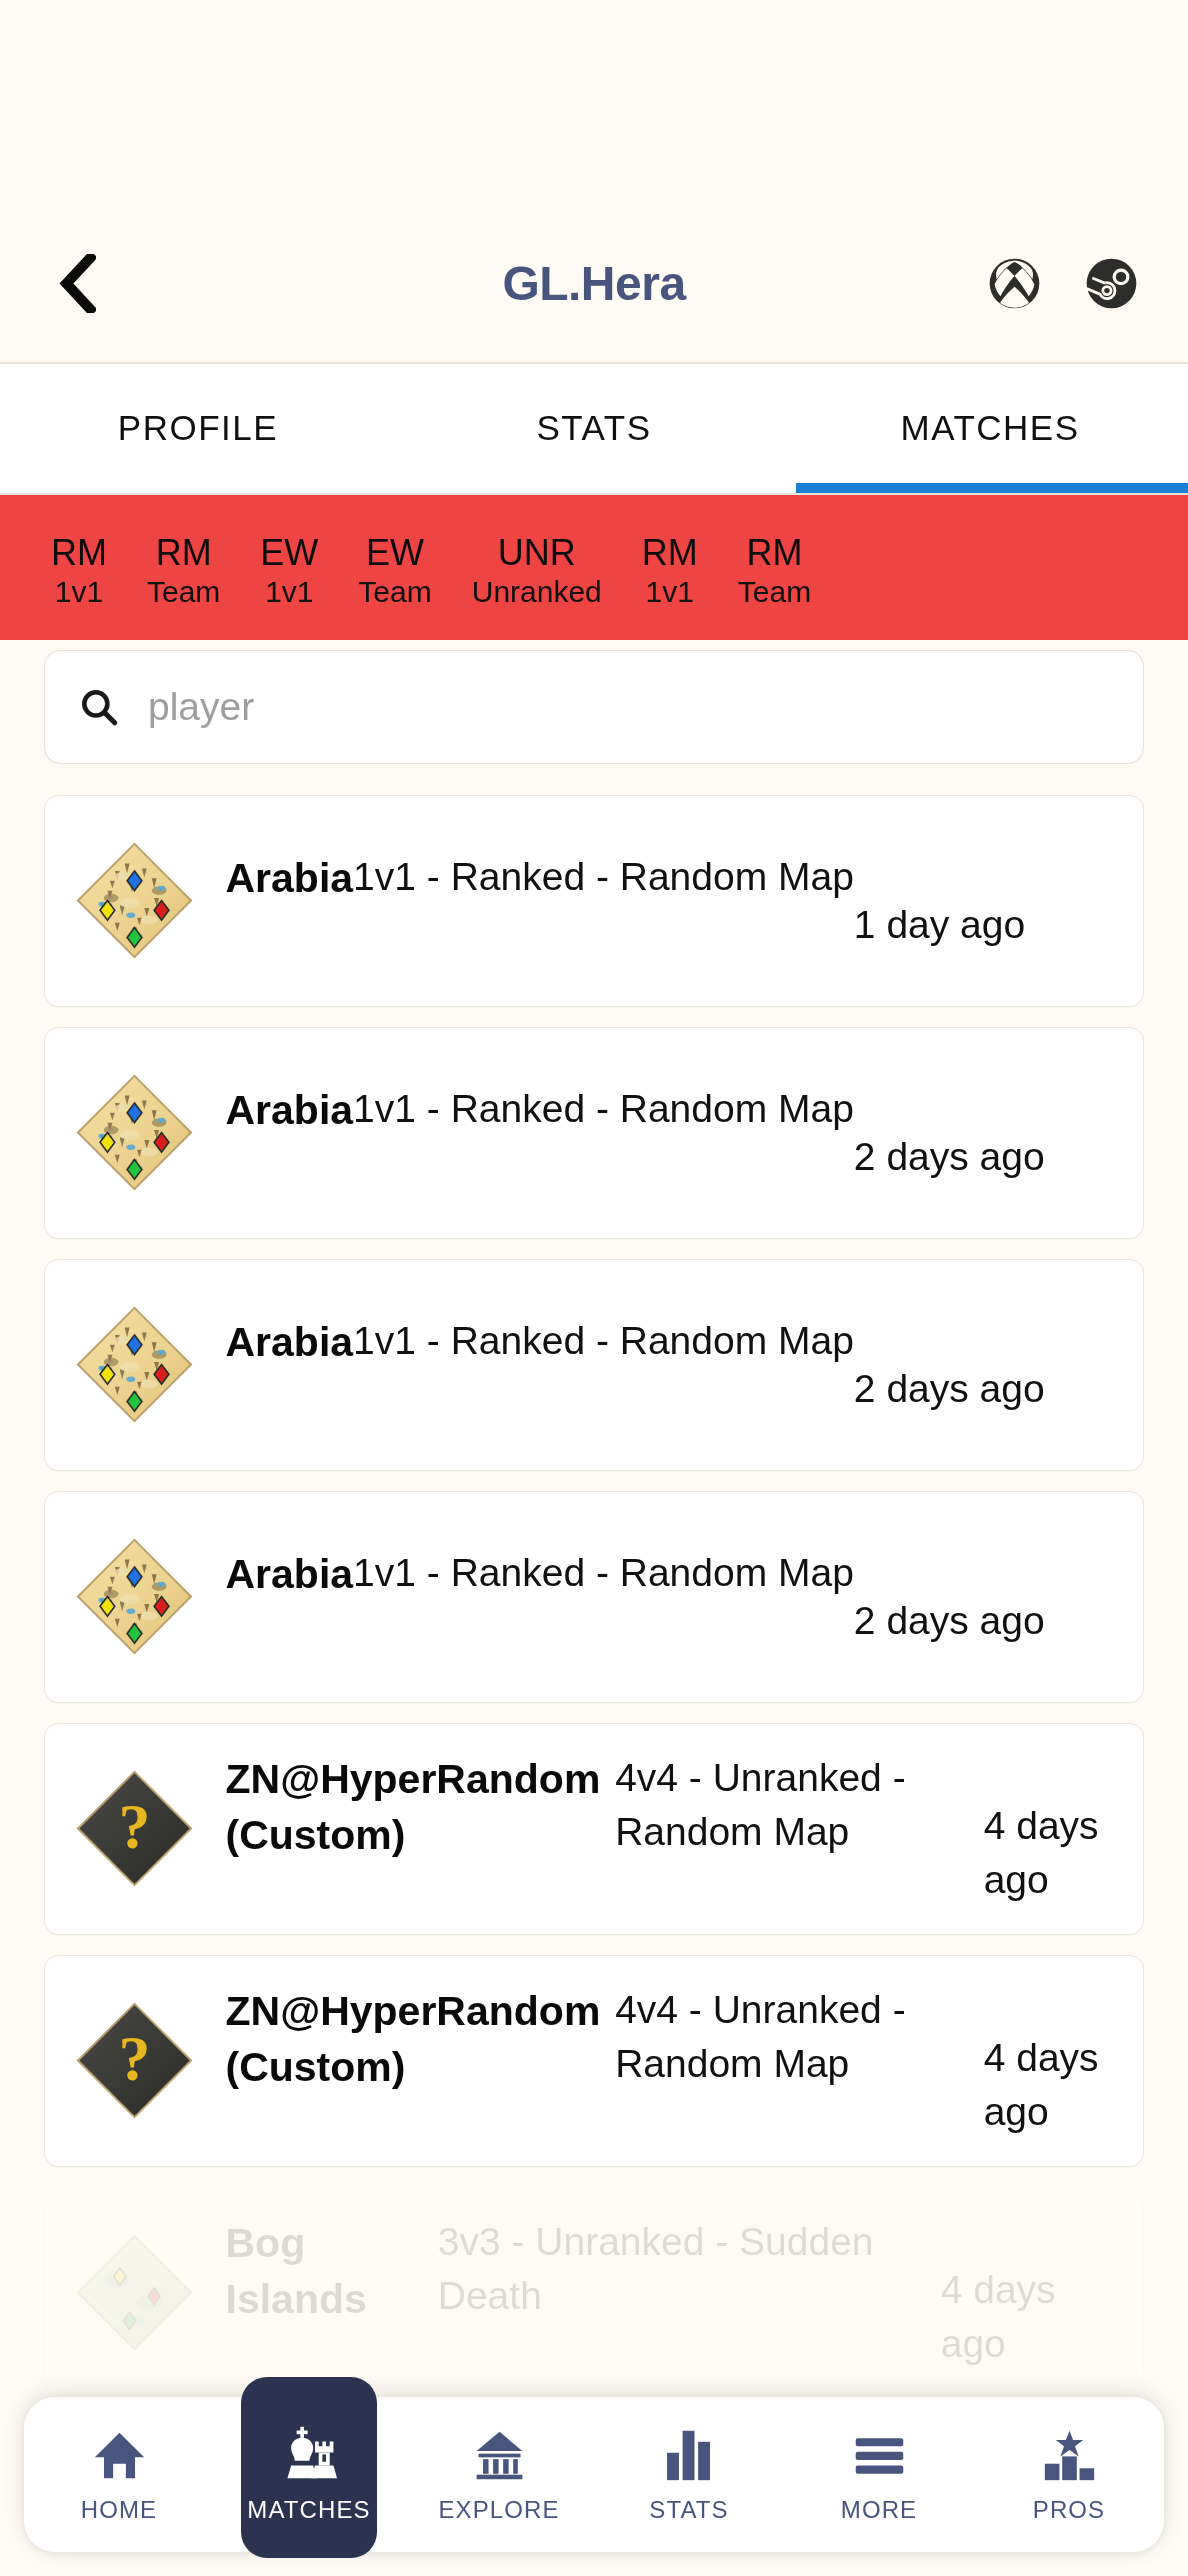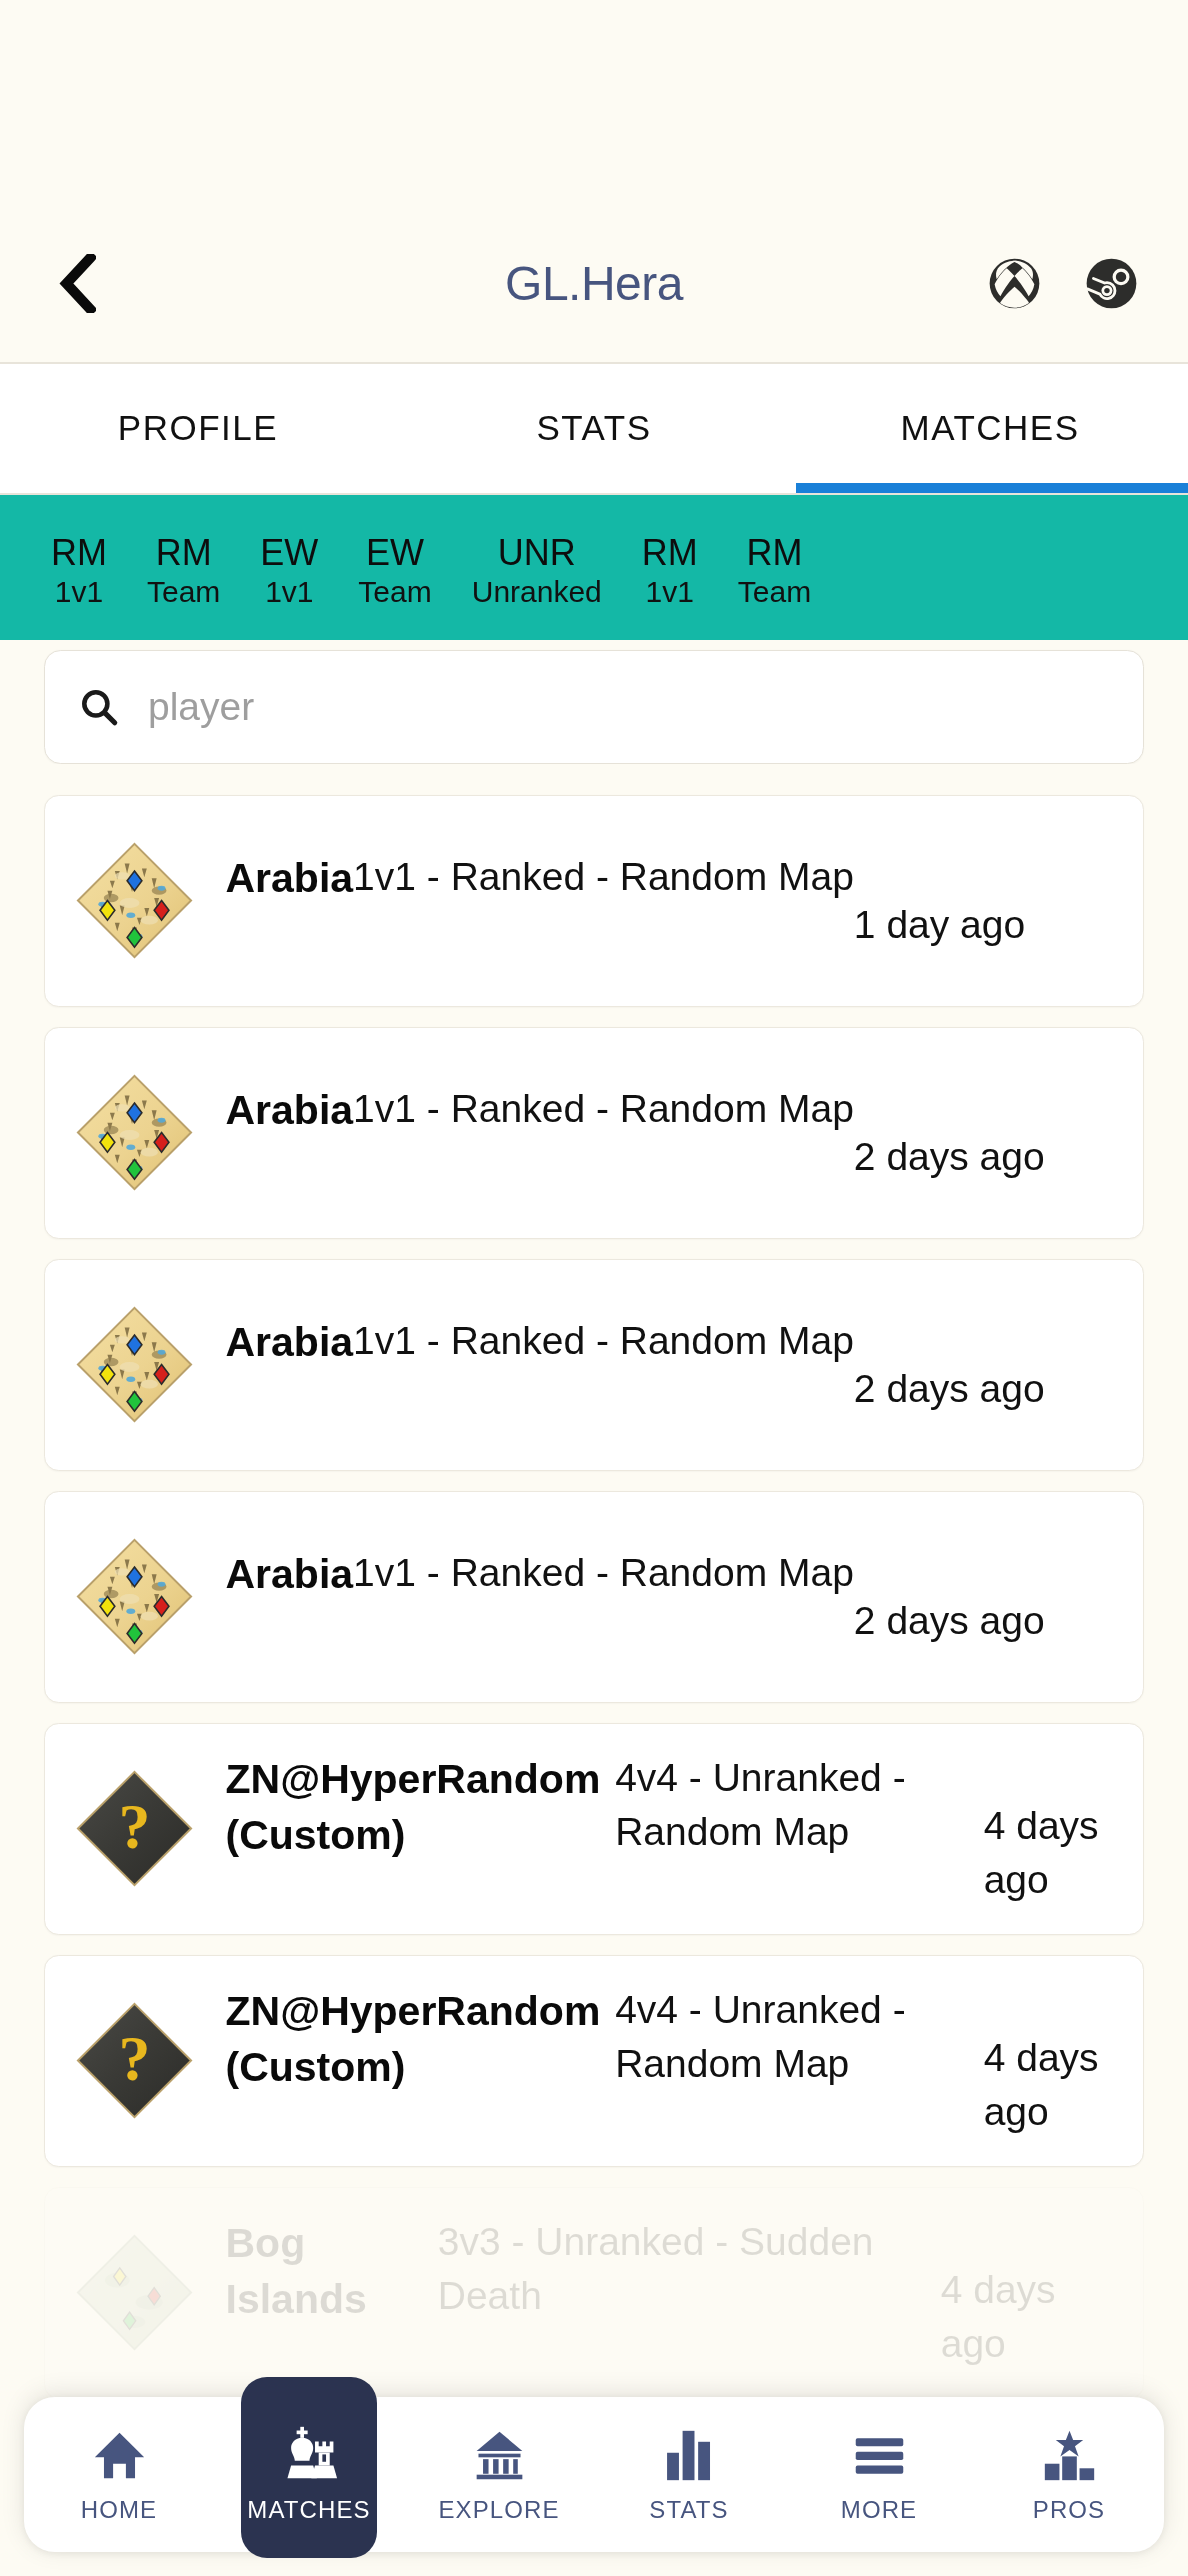--- a/index.html
+++ b/index.html
@@ -23,21 +23,21 @@
   }
   .back-btn {
     width:66px; height:66px;
     display:flex; align-items:center; justify-content:center;
     flex:0 0 auto;
   }
   .back-btn svg { display:block; }
   .header-title {
     position:absolute; left:0; right:0;
     text-align:center;
-    font-size:48px; font-weight:normal;
+    font-size:48px; font-weight:bold;
     color:#47557f;
     letter-spacing:-0.5px;
     pointer-events:none;
   }
   .header-icons {
     margin-left:auto; display:flex; align-items:center; gap:44px;
     position:relative; z-index:2;
   }
   .plat-icon { width:53px; height:53px; display:block; }
 
@@ -56,21 +56,21 @@
   .tab.active::after {
     content:""; position:absolute; left:3.7px; right:-3.7px; bottom:0;
     height:10px; background:#1a80d8;
   }
   .tabs-bottom-line { height:1.8px; background:#e8e4da; }
 
   
   .chips {
     display:flex; align-items:flex-start;
     padding:37px 0 31px 31px;
-    gap:0px; background:#14b8a6;
+    gap:0px; background:#ef4444;
     overflow:hidden;
   }
   .chip {
     display:flex; flex-direction:column; align-items:center;
     padding:0 20px;
     flex:0 0 auto;
   }
   .chip-code { font-size:36px; color:#0d0d0d; line-height:1.18; white-space:nowrap; }
   .chip-sub  { font-size:30px; color:#111111; line-height:1.18; white-space:nowrap; }
 

